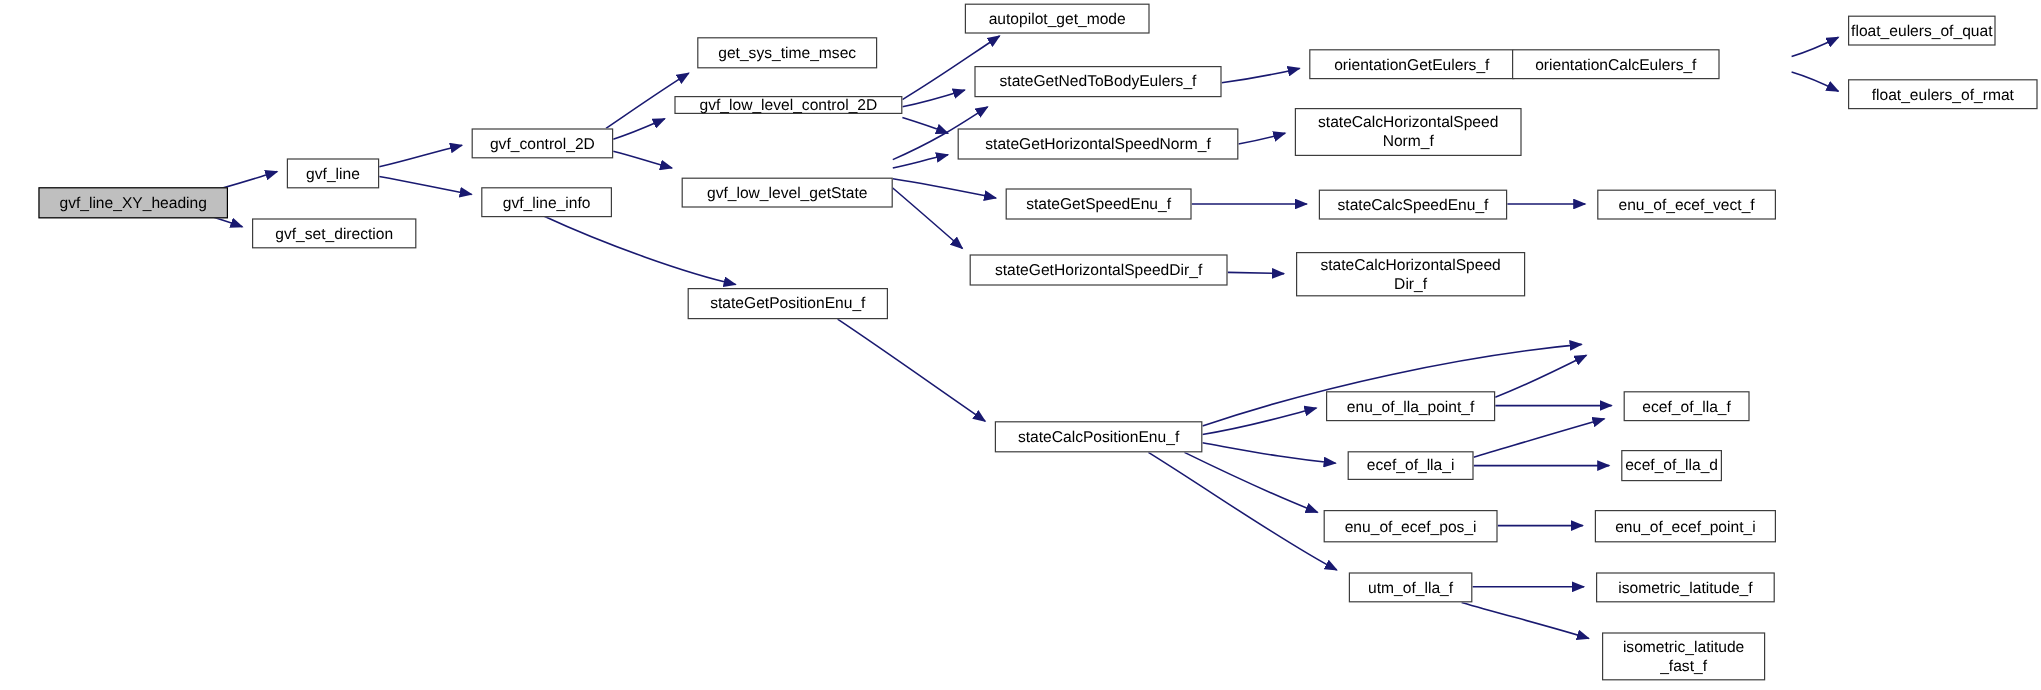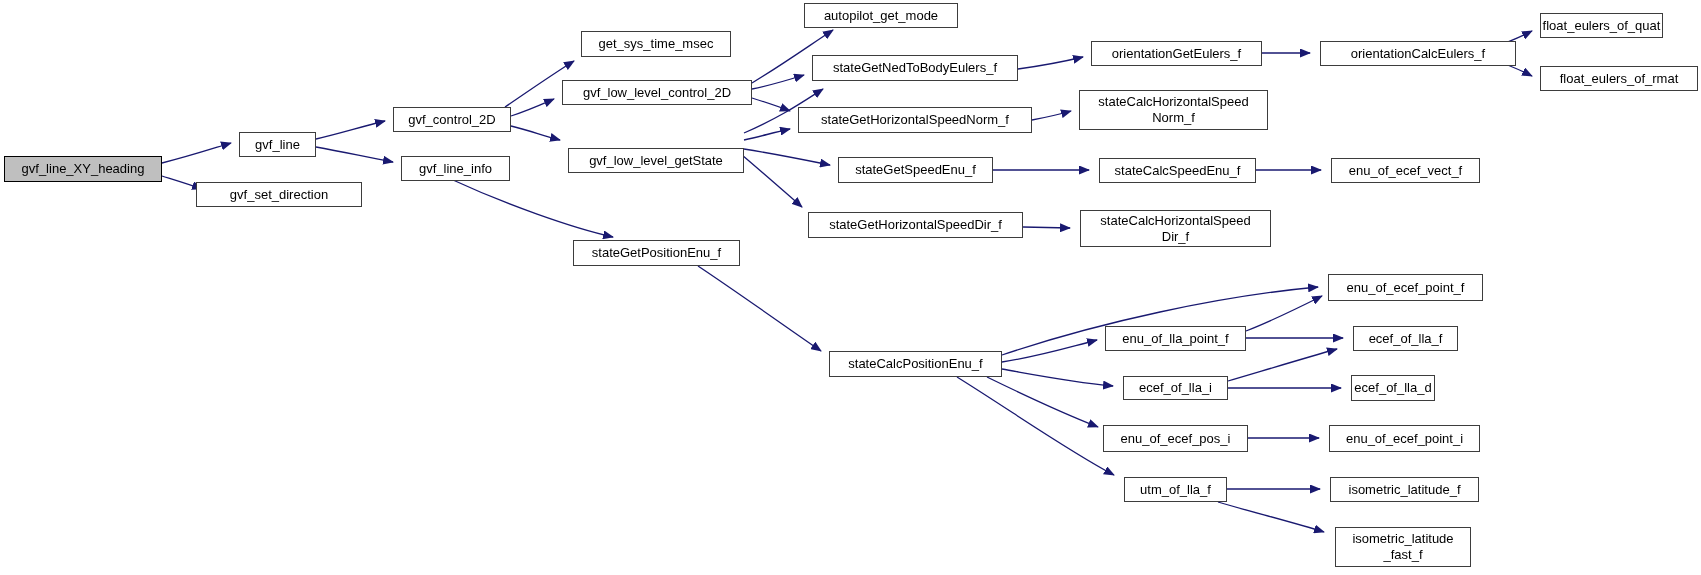--- a/index.html
+++ b/index.html
@@ -2,21 +2,21 @@
 <html><head>
 <meta charset="utf-8">
 <style>
   html,body{margin:0;padding:0;background:#ffffff;}
   #canvas{position:relative;width:1701px;height:575px;background:#ffffff;overflow:hidden;
           font-family:"Liberation Sans",sans-serif;}
   #edges{position:absolute;left:0;top:0;width:1701px;height:575px;}
   .node{position:absolute;display:flex;flex-direction:column;align-items:center;justify-content:center;
         background:#ffffff;border:1px solid #3d3d3d;box-sizing:border-box;
         font-size:13px;line-height:16px;color:#000;text-align:center;white-space:nowrap;cursor:pointer;}
-  .node.hl{background:#bfbfbf;border:1px solid #000;}
+  .node.hl{background:#bfbfbf;border:1px solid #000;margin-left:28px;}
   .edge{fill:none;stroke:#191970;stroke-width:1.3;}
 </style>
 </head>
 <body>
 
 <div id="canvas">
 
   <svg id="edges" viewBox="0 0 1701 575" xmlns="http://www.w3.org/2000/svg">
     <defs>
       <marker id="arrow" markerWidth="12" markerHeight="9" refX="10" refY="4.5" orient="auto" markerUnits="userSpaceOnUse">
@@ -60,33 +60,33 @@
     <path class="edge" marker-end="url(#arrow)" d="M1227,489 L1320,489"></path>
     <path class="edge" marker-end="url(#arrow)" d="M1218,502 C1252,512 1292,522 1324,532"></path>
   </svg>
 
   <div class="node hl" style="left:4px;top:156px;width:158px;height:26px">
       <span>gvf_line_XY_heading</span>
     </div>
   <div class="node" style="left:239px;top:132px;width:77px;height:25px">
       <span>gvf_line</span>
     </div>
-  <div class="node" style="left:196px;top:182px;width:166px;height:25px">
+  <div class="node" style="left:210px;top:182px;width:137px;height:25px">
       <span>gvf_set_direction</span>
     </div>
   <div class="node" style="left:393px;top:107px;width:118px;height:25px">
       <span>gvf_control_2D</span>
     </div>
   <div class="node" style="left:401px;top:156px;width:109px;height:25px">
       <span>gvf_line_info</span>
     </div>
   <div class="node" style="left:581px;top:31px;width:150px;height:26px">
       <span>get_sys_time_msec</span>
     </div>
-  <div class="node" style="left:562px;top:80px;width:190px;height:25px">
+  <div class="node" style="left:562px;top:80px;width:190px;height:15px">
       <span>gvf_low_level_control_2D</span>
     </div>
   <div class="node" style="left:568px;top:148px;width:176px;height:25px">
       <span>gvf_low_level_getState</span>
     </div>
   <div class="node" style="left:804px;top:3px;width:154px;height:25px">
       <span>autopilot_get_mode</span>
     </div>
   <div class="node" style="left:812px;top:55px;width:206px;height:26px">
       <span>stateGetNedToBodyEulers_f</span>
@@ -99,21 +99,21 @@
     </div>
   <div class="node" style="left:573px;top:240px;width:167px;height:26px">
       <span>stateGetPositionEnu_f</span>
     </div>
   <div class="node" style="left:808px;top:212px;width:215px;height:26px">
       <span>stateGetHorizontalSpeedDir_f</span>
     </div>
   <div class="node" style="left:1091px;top:41px;width:171px;height:25px">
       <span>orientationGetEulers_f</span>
     </div>
-  <div class="node" style="left:1320px;top:41px;width:196px;height:25px">
+  <div class="node" style="left:1260px;top:41px;width:173px;height:25px">
       <span>orientationCalcEulers_f</span>
     </div>
   <div class="node" style="left:1540px;top:13px;width:123px;height:25px">
       <span>float_eulers_of_quat</span>
     </div>
   <div class="node" style="left:1540px;top:66px;width:158px;height:25px">
       <span>float_eulers_of_rmat</span>
     </div>
   <div class="node" style="left:1079px;top:90px;width:189px;height:40px">
       <span>stateCalcHorizontalSpeed</span>
@@ -124,23 +124,20 @@
     </div>
   <div class="node" style="left:1331px;top:158px;width:149px;height:25px">
       <span>enu_of_ecef_vect_f</span>
     </div>
   <div class="node" style="left:1080px;top:210px;width:191px;height:37px">
       <span>stateCalcHorizontalSpeed</span>
       <span>Dir_f</span>
     </div>
   <div class="node" style="left:829px;top:351px;width:173px;height:26px">
       <span>stateCalcPositionEnu_f</span>
-    </div>
-  <div class="node" style="left:1328px;top:274px;width:155px;height:27px">
-      <span>enu_of_ecef_point_f</span>
     </div>
   <div class="node" style="left:1105px;top:326px;width:141px;height:25px">
       <span>enu_of_lla_point_f</span>
     </div>
   <div class="node" style="left:1353px;top:326px;width:105px;height:25px">
       <span>ecef_of_lla_f</span>
     </div>
   <div class="node" style="left:1123px;top:376px;width:105px;height:24px">
       <span>ecef_of_lla_i</span>
     </div>

